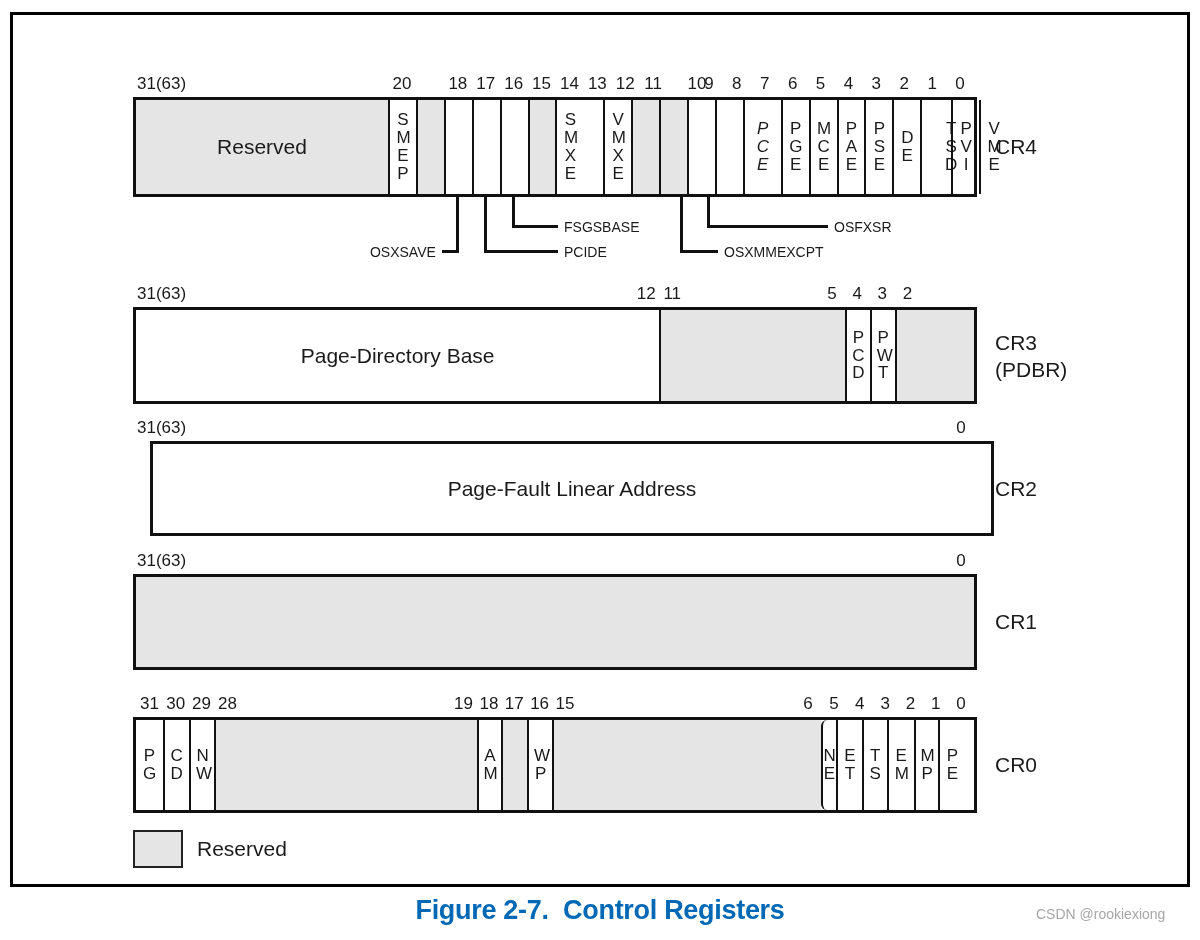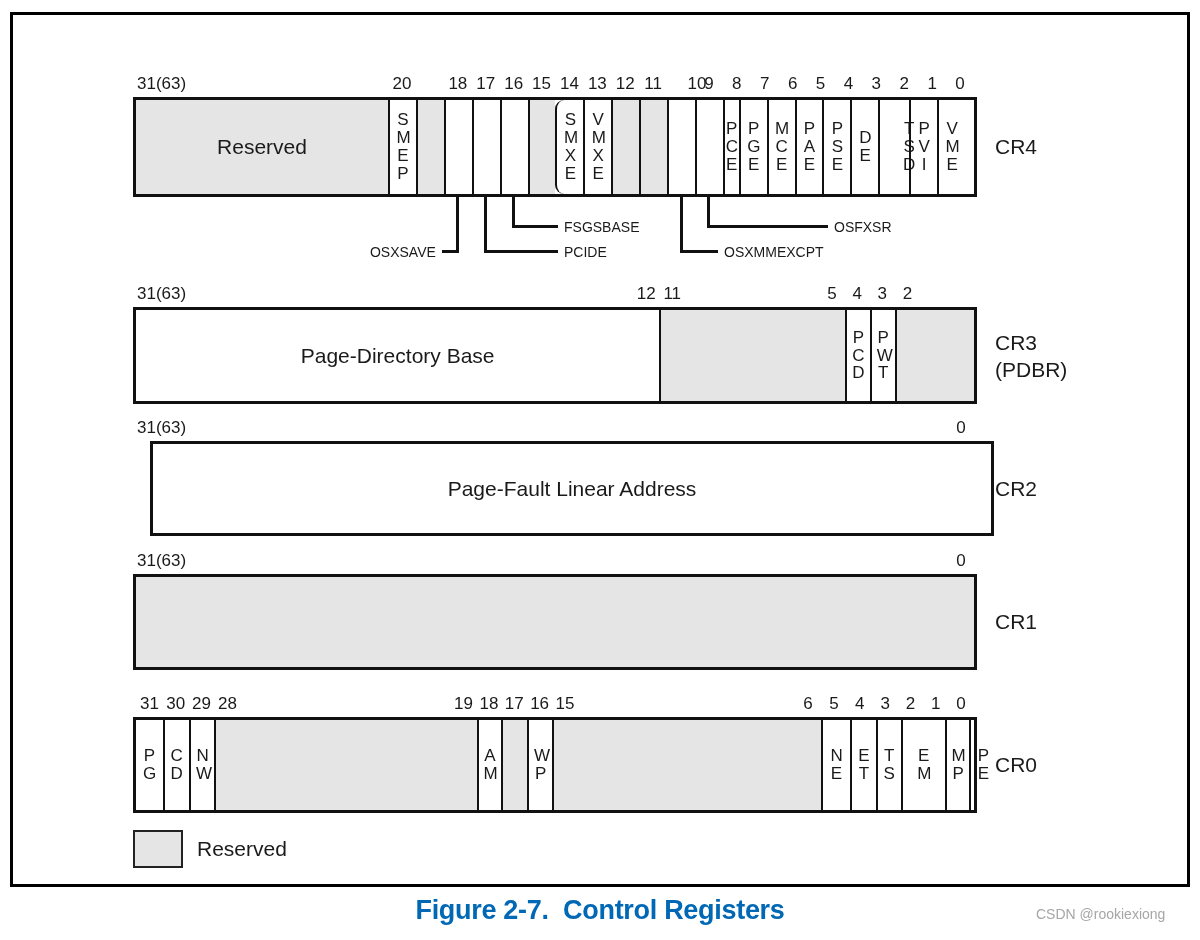--- a/index.html
+++ b/index.html
@@ -38,31 +38,31 @@
         <span class="big">Reserved</span>
       </div>
       <div class="cell sep" style="width: 27.9001px;">
         <span class="stack">SMEP</span>
       </div>
       <div class="cell sep reserved" style="width: 27.9001px;"></div>
       <div class="cell sep" style="width: 27.9001px;"></div>
       <div class="cell sep" style="width: 27.9001px;"></div>
       <div class="cell sep" style="width: 27.9001px;"></div>
       <div class="cell sep reserved" style="width: 27.9001px;"></div>
-      <div class="cell sep" style="width: 27.9001px; border-radius: 9px;">
+      <div class="cell sep" style="width: 27.9001px;">
         <span class="stack">SMXE</span>
       </div>
-      <div class="cell sep" style="width: 27.9001px;">
+      <div class="cell sep" style="width: 27.9001px; margin-left: 20px;">
         <span class="stack">VMXE</span>
       </div>
       <div class="cell sep reserved" style="width: 27.9001px;"></div>
       <div class="cell sep reserved" style="width: 27.9001px;"></div>
       <div class="cell sep" style="width: 27.9001px;"></div>
       <div class="cell sep" style="width: 27.9001px;"></div>
-      <div class="cell sep" style="width: 16px;">
+      <div class="cell sep" style="width: 38px; font-style: italic;">
         <span class="stack">PCE</span>
       </div>
       <div class="cell sep" style="width: 27.9001px;">
         <span class="stack">PGE</span>
       </div>
       <div class="cell sep" style="width: 27.9001px;">
         <span class="stack">MCE</span>
       </div>
       <div class="cell sep" style="width: 27.9001px;">
         <span class="stack">PAE</span>
@@ -168,30 +168,30 @@
       </div>
       <div class="cell sep reserved" style="width: 262.123px;"></div>
       <div class="cell sep" style="width: 24.8223px;">
         <span class="stack">AM</span>
       </div>
       <div class="cell sep reserved" style="width: 25.8152px;"></div>
       <div class="cell sep" style="width: 24.8223px;">
         <span class="stack">WP</span>
       </div>
       <div class="cell sep reserved" style="width: 269.073px;"></div>
-      <div class="cell sep" style="width: 29px;">
+      <div class="cell sep" style="width: 15px; border-radius: 6px;">
         <span class="stack">NE</span>
       </div>
       <div class="cell sep" style="width: 25.8152px;">
         <span class="stack">ET</span>
       </div>
       <div class="cell sep" style="width: 24.8223px;">
         <span class="stack">TS</span>
       </div>
-      <div class="cell sep" style="width: 44px;">
+      <div class="cell sep" style="width: 27px;">
         <span class="stack">EM</span>
       </div>
       <div class="cell sep" style="width: 24.8223px;">
         <span class="stack">MP</span>
       </div>
       <div class="cell sep" style="width: 25.8152px;">
         <span class="stack">PE</span>
       </div>
     </div>
     <div class="bitnum" style="left: 149.404px; top: 694px;">31</div>

